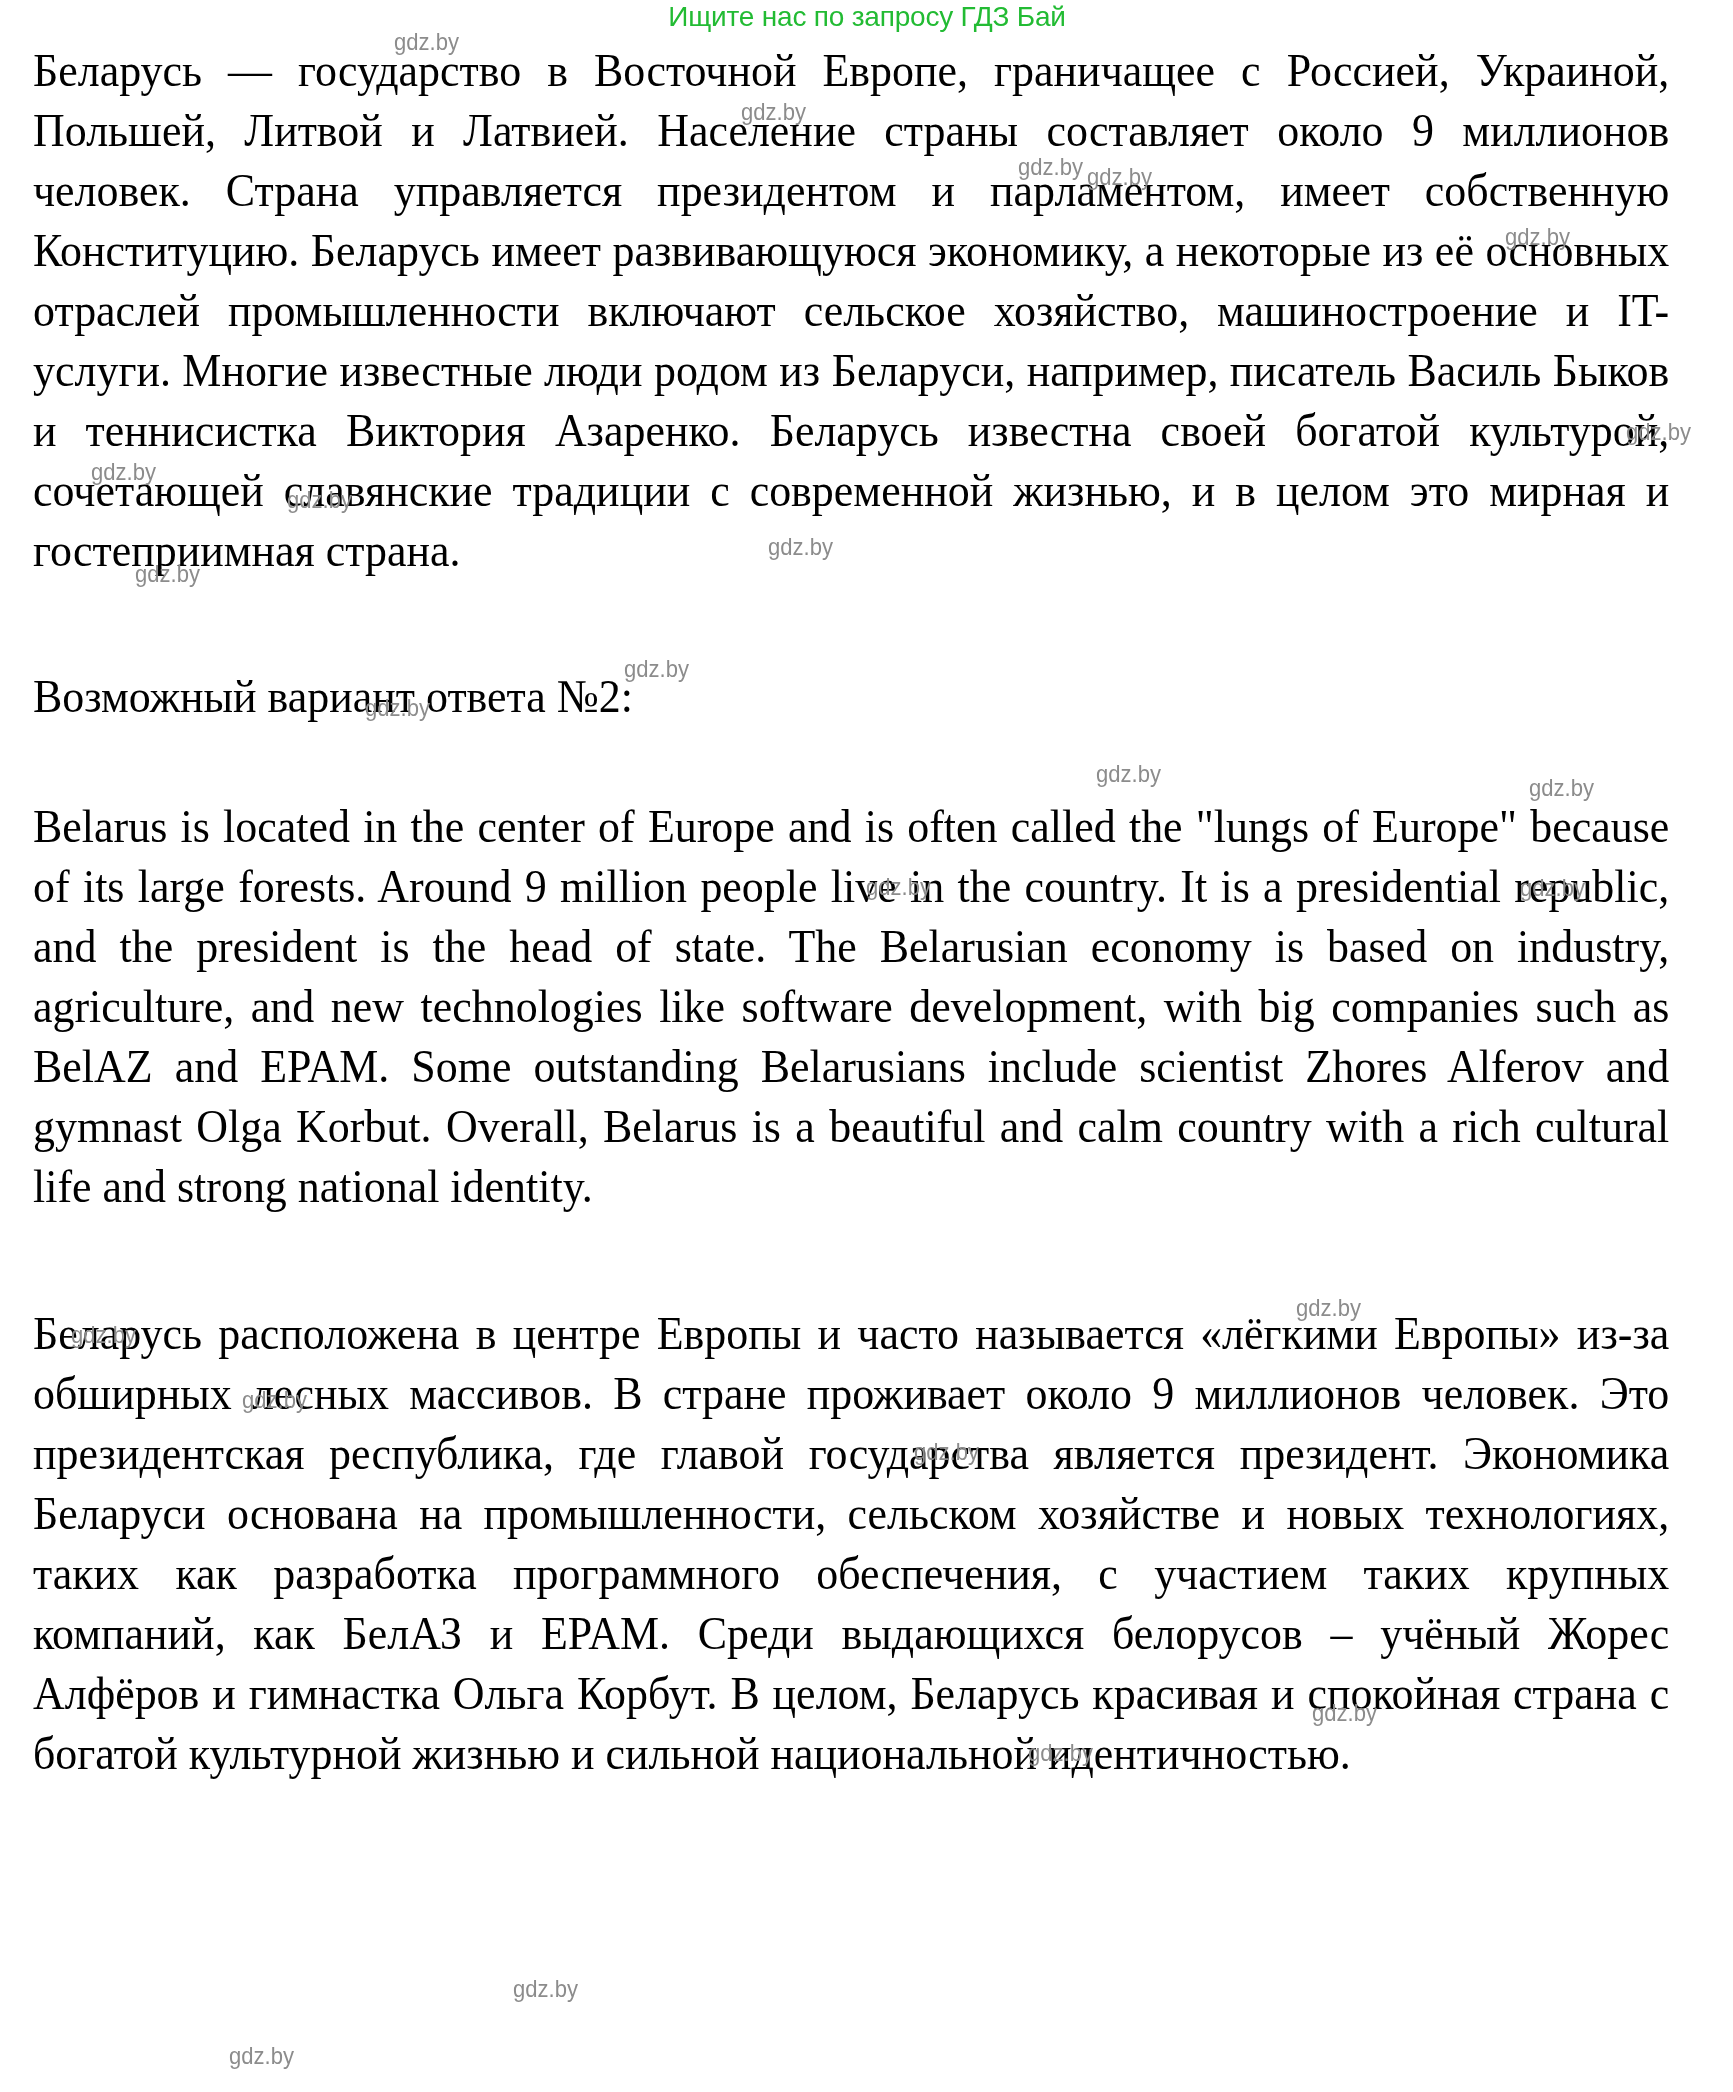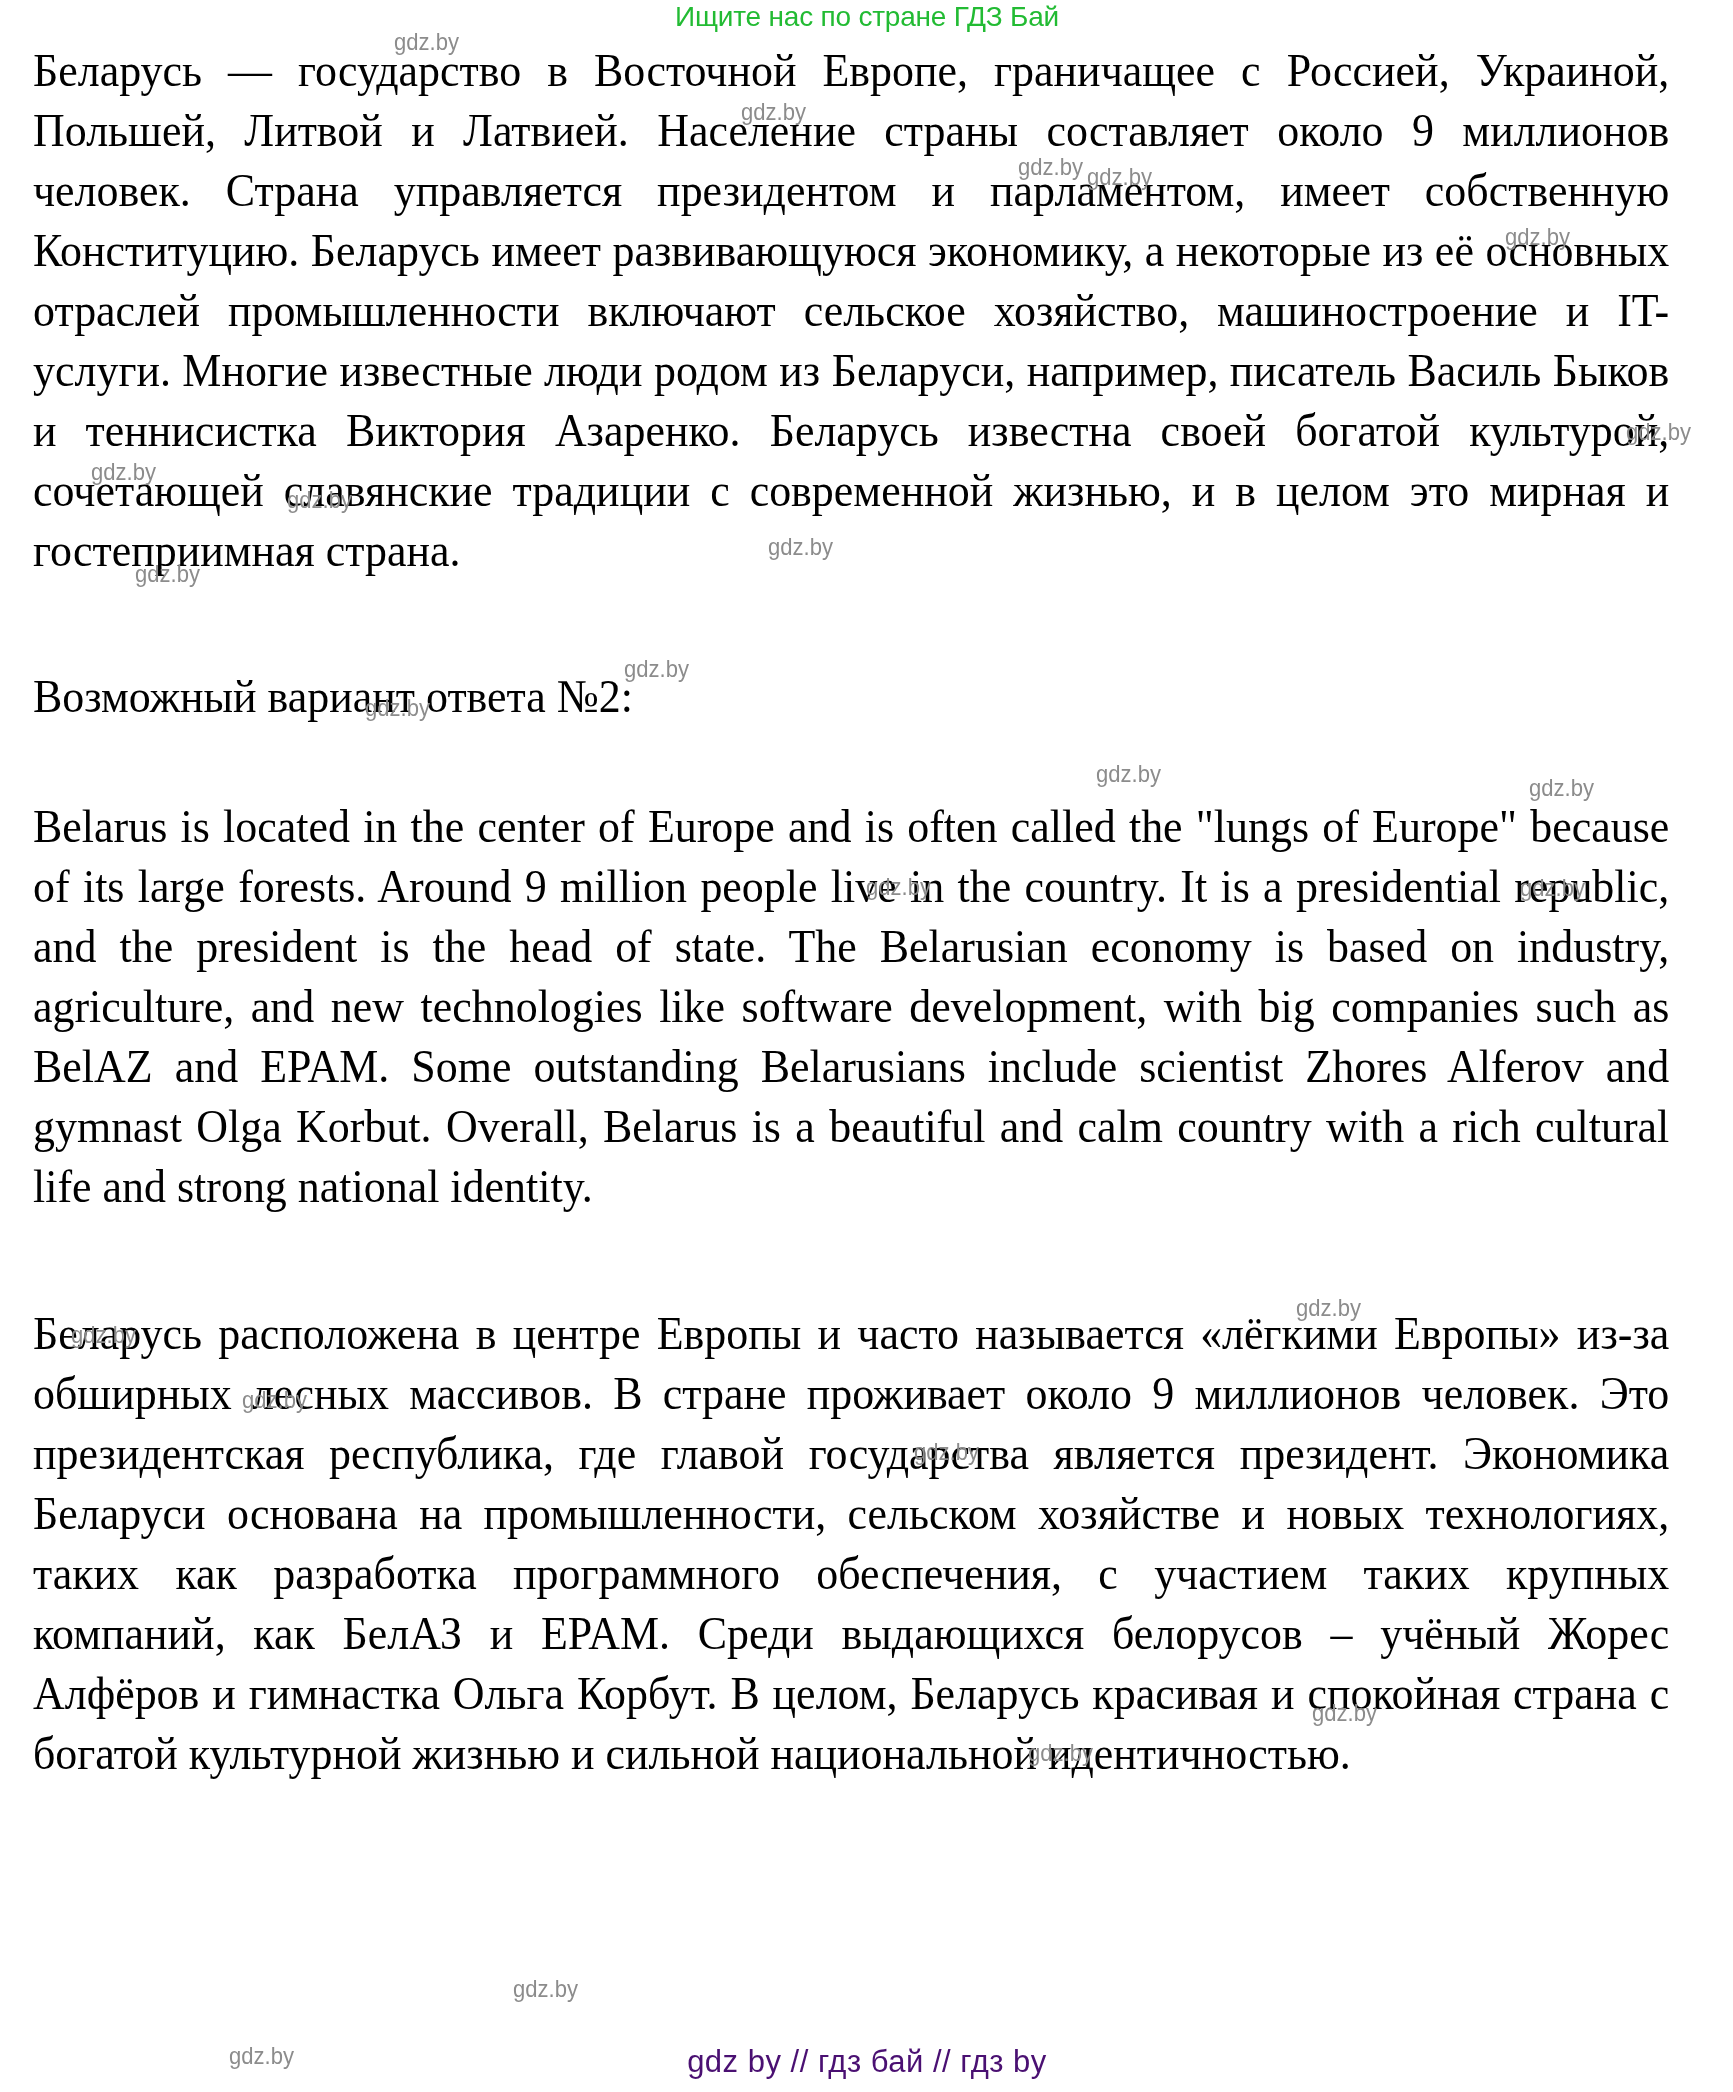--- a/index.html
+++ b/index.html
@@ -99,21 +99,21 @@
     color: #4a1072;
     white-space: nowrap;
     letter-spacing: 0.5px;
   }
 </style>
 </head>
 <body>
 
 <div id="page">
 
-  <div class="promo-banner" style="color: rgb(34, 187, 51);">Ищите нас по стране ГДЗ Бай</div>
+  <div class="promo-banner" style="color: rgb(34, 187, 51);">Ищите нас по запросу ГДЗ Бай</div>
 
   <div class="content">
 
     <p class="para last-line-natural">Беларусь — государство в Восточной Европе, граничащее с Россией, Украиной, Польшей, Литвой и Латвией. Население страны составляет около 9 миллионов человек. Страна управляется президентом и парламентом, имеет собственную Конституцию. Беларусь имеет развивающуюся экономику, а некоторые из её основных отраслей промышленности включают сельское хозяйство, машиностроение и IT-услуги. Многие известные люди родом из Беларуси, например, писатель Василь Быков и теннисистка Виктория Азаренко. Беларусь известна своей богатой культурой, сочетающей славянские традиции с современной жизнью, и в целом это мирная и гостеприимная страна.</p>
 
     <div class="spacer-lg"></div>
 
     <h2 class="heading">Возможный вариант ответа №2:</h2>
 
     <div class="spacer-md"></div>
@@ -146,16 +146,15 @@
       <div class="watermark" style="left: 1296px; top: 1296px; color: rgb(140, 140, 140);">gdz.by</div>
       <div class="watermark" style="left: 71px; top: 1323px; color: rgb(140, 140, 140);">gdz.by</div>
       <div class="watermark" style="left: 242px; top: 1388px; color: rgb(140, 140, 140);">gdz.by</div>
       <div class="watermark" style="left: 914px; top: 1440px; color: rgb(140, 140, 140);">gdz.by</div>
       <div class="watermark" style="left: 1312px; top: 1701px; color: rgb(140, 140, 140);">gdz.by</div>
       <div class="watermark" style="left: 1028px; top: 1741px; color: rgb(140, 140, 140);">gdz.by</div>
       <div class="watermark" style="left: 513px; top: 1977px; color: rgb(140, 140, 140);">gdz.by</div>
       <div class="watermark" style="left: 229px; top: 2044px; color: rgb(140, 140, 140);">gdz.by</div>
     </div>
 
-  <div class="footer" style="color: rgb(74, 16, 114);">gdz by  //  гдз бай  //  гдз by</div>
 
 </div>
 
 
 </body></html>

